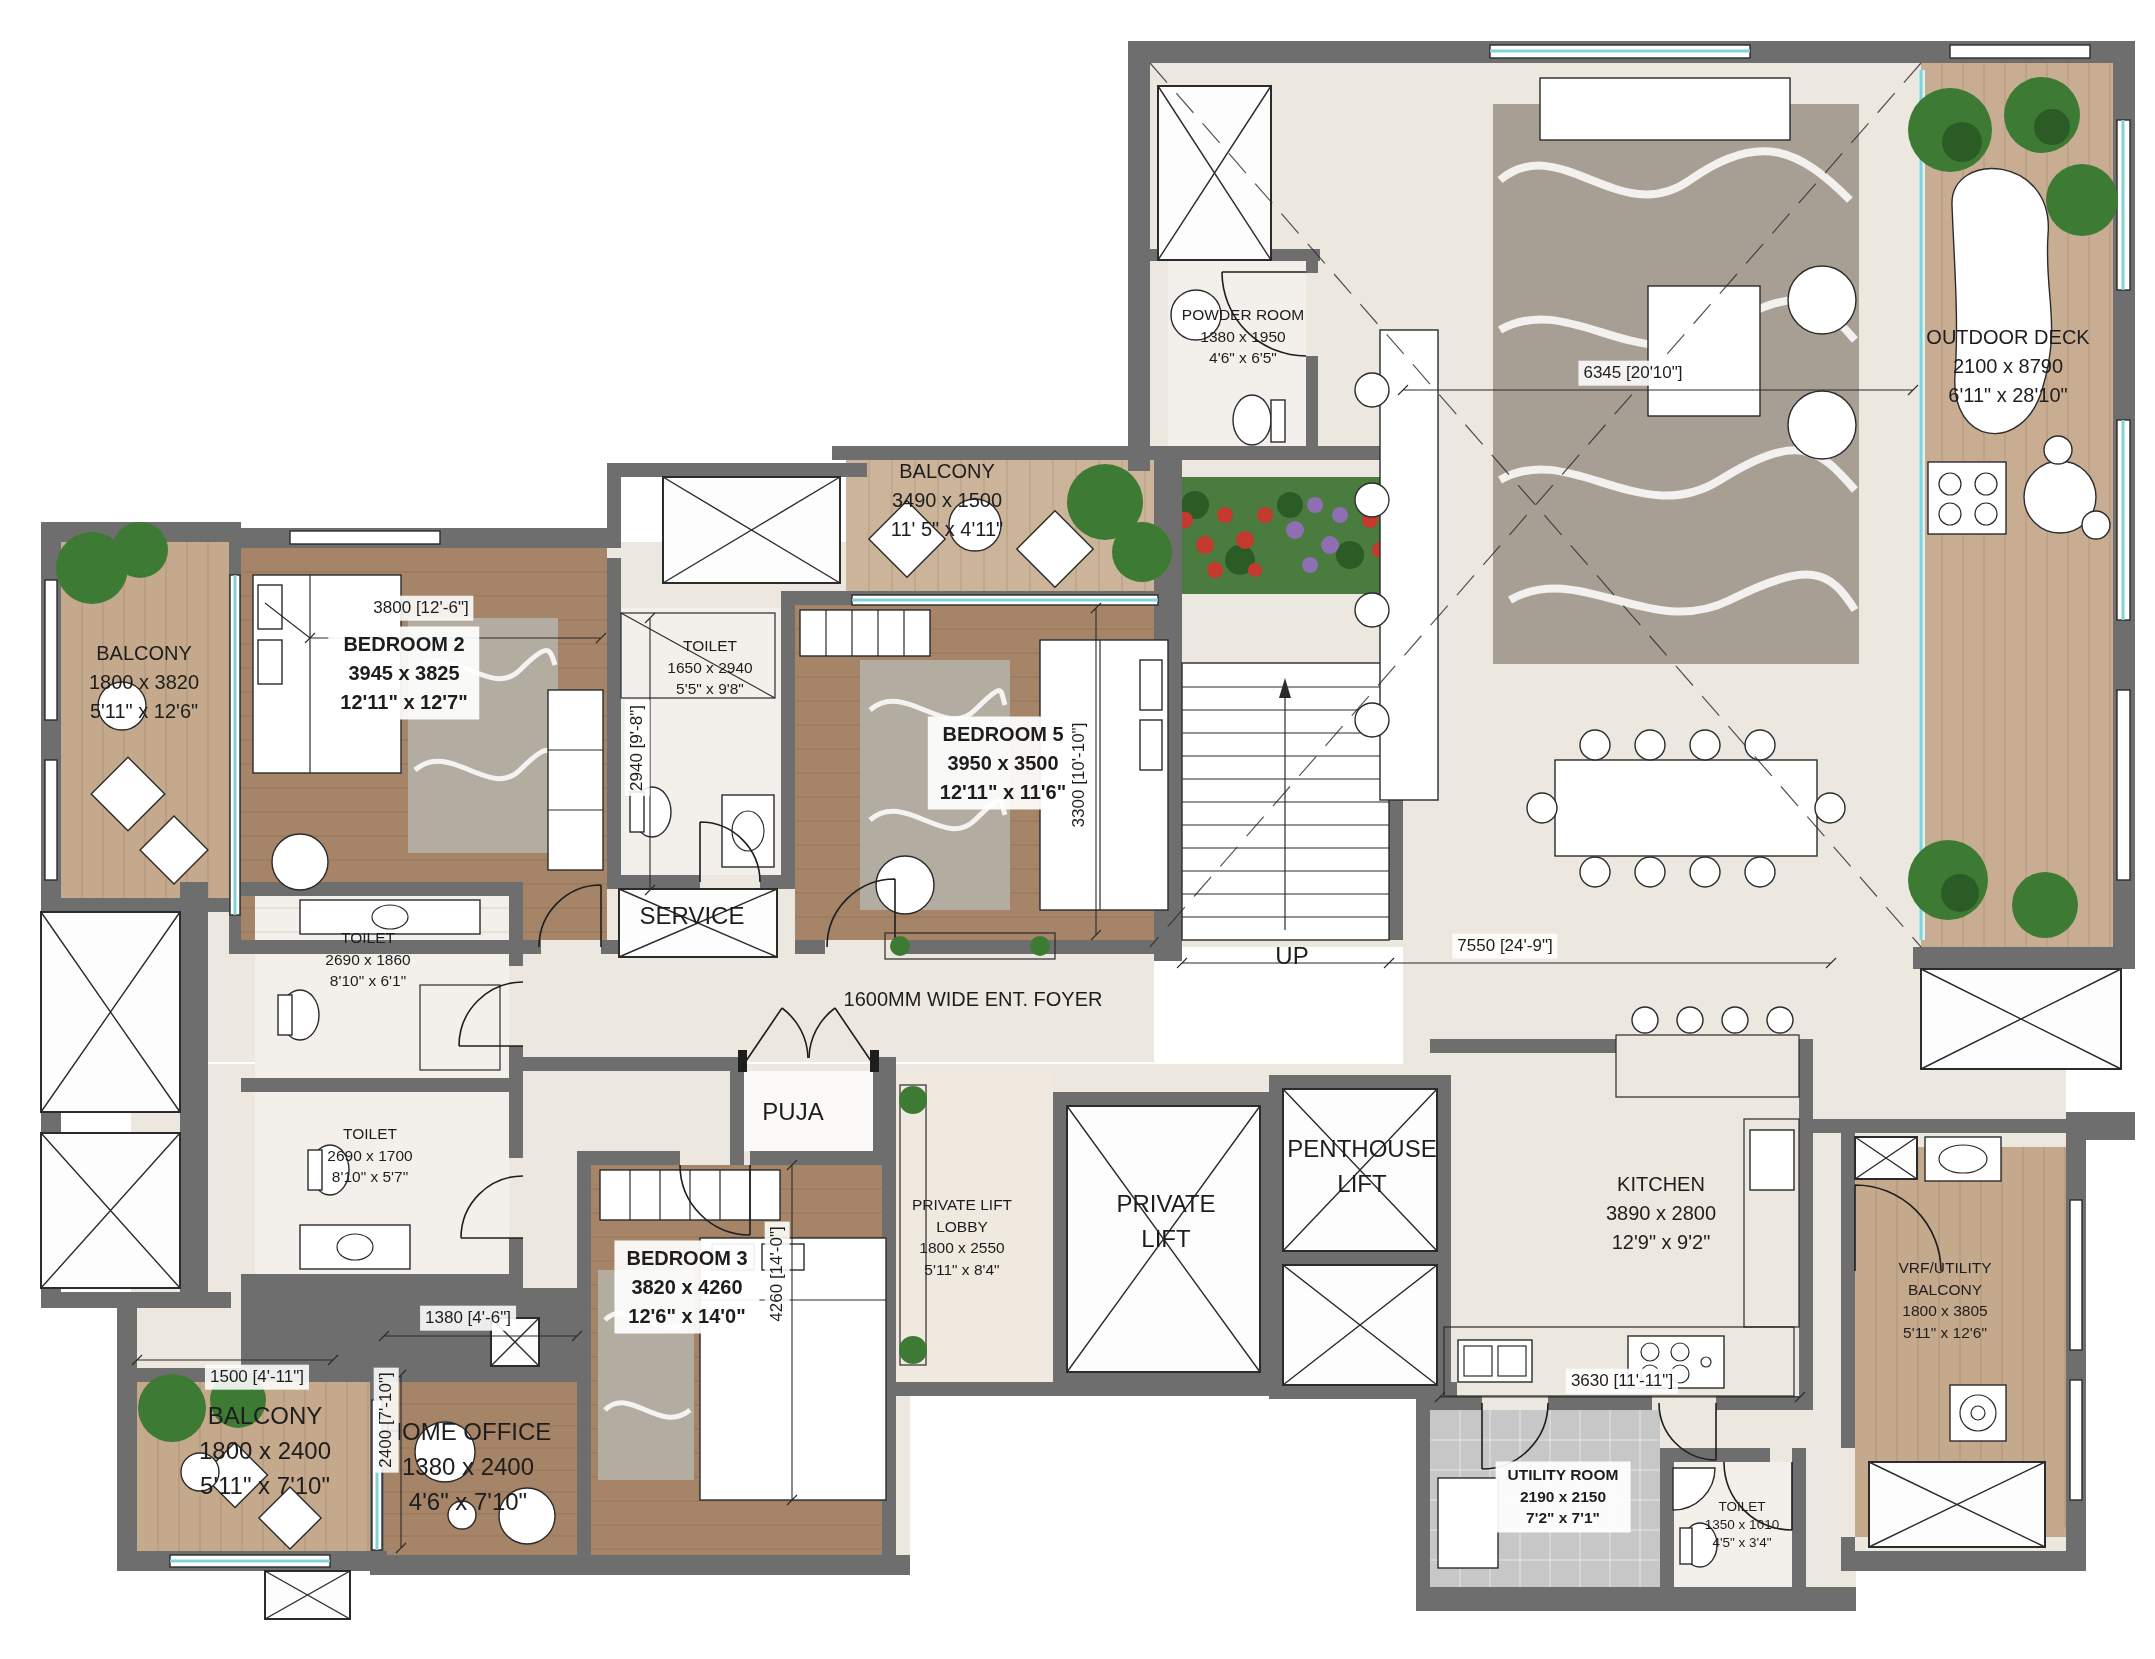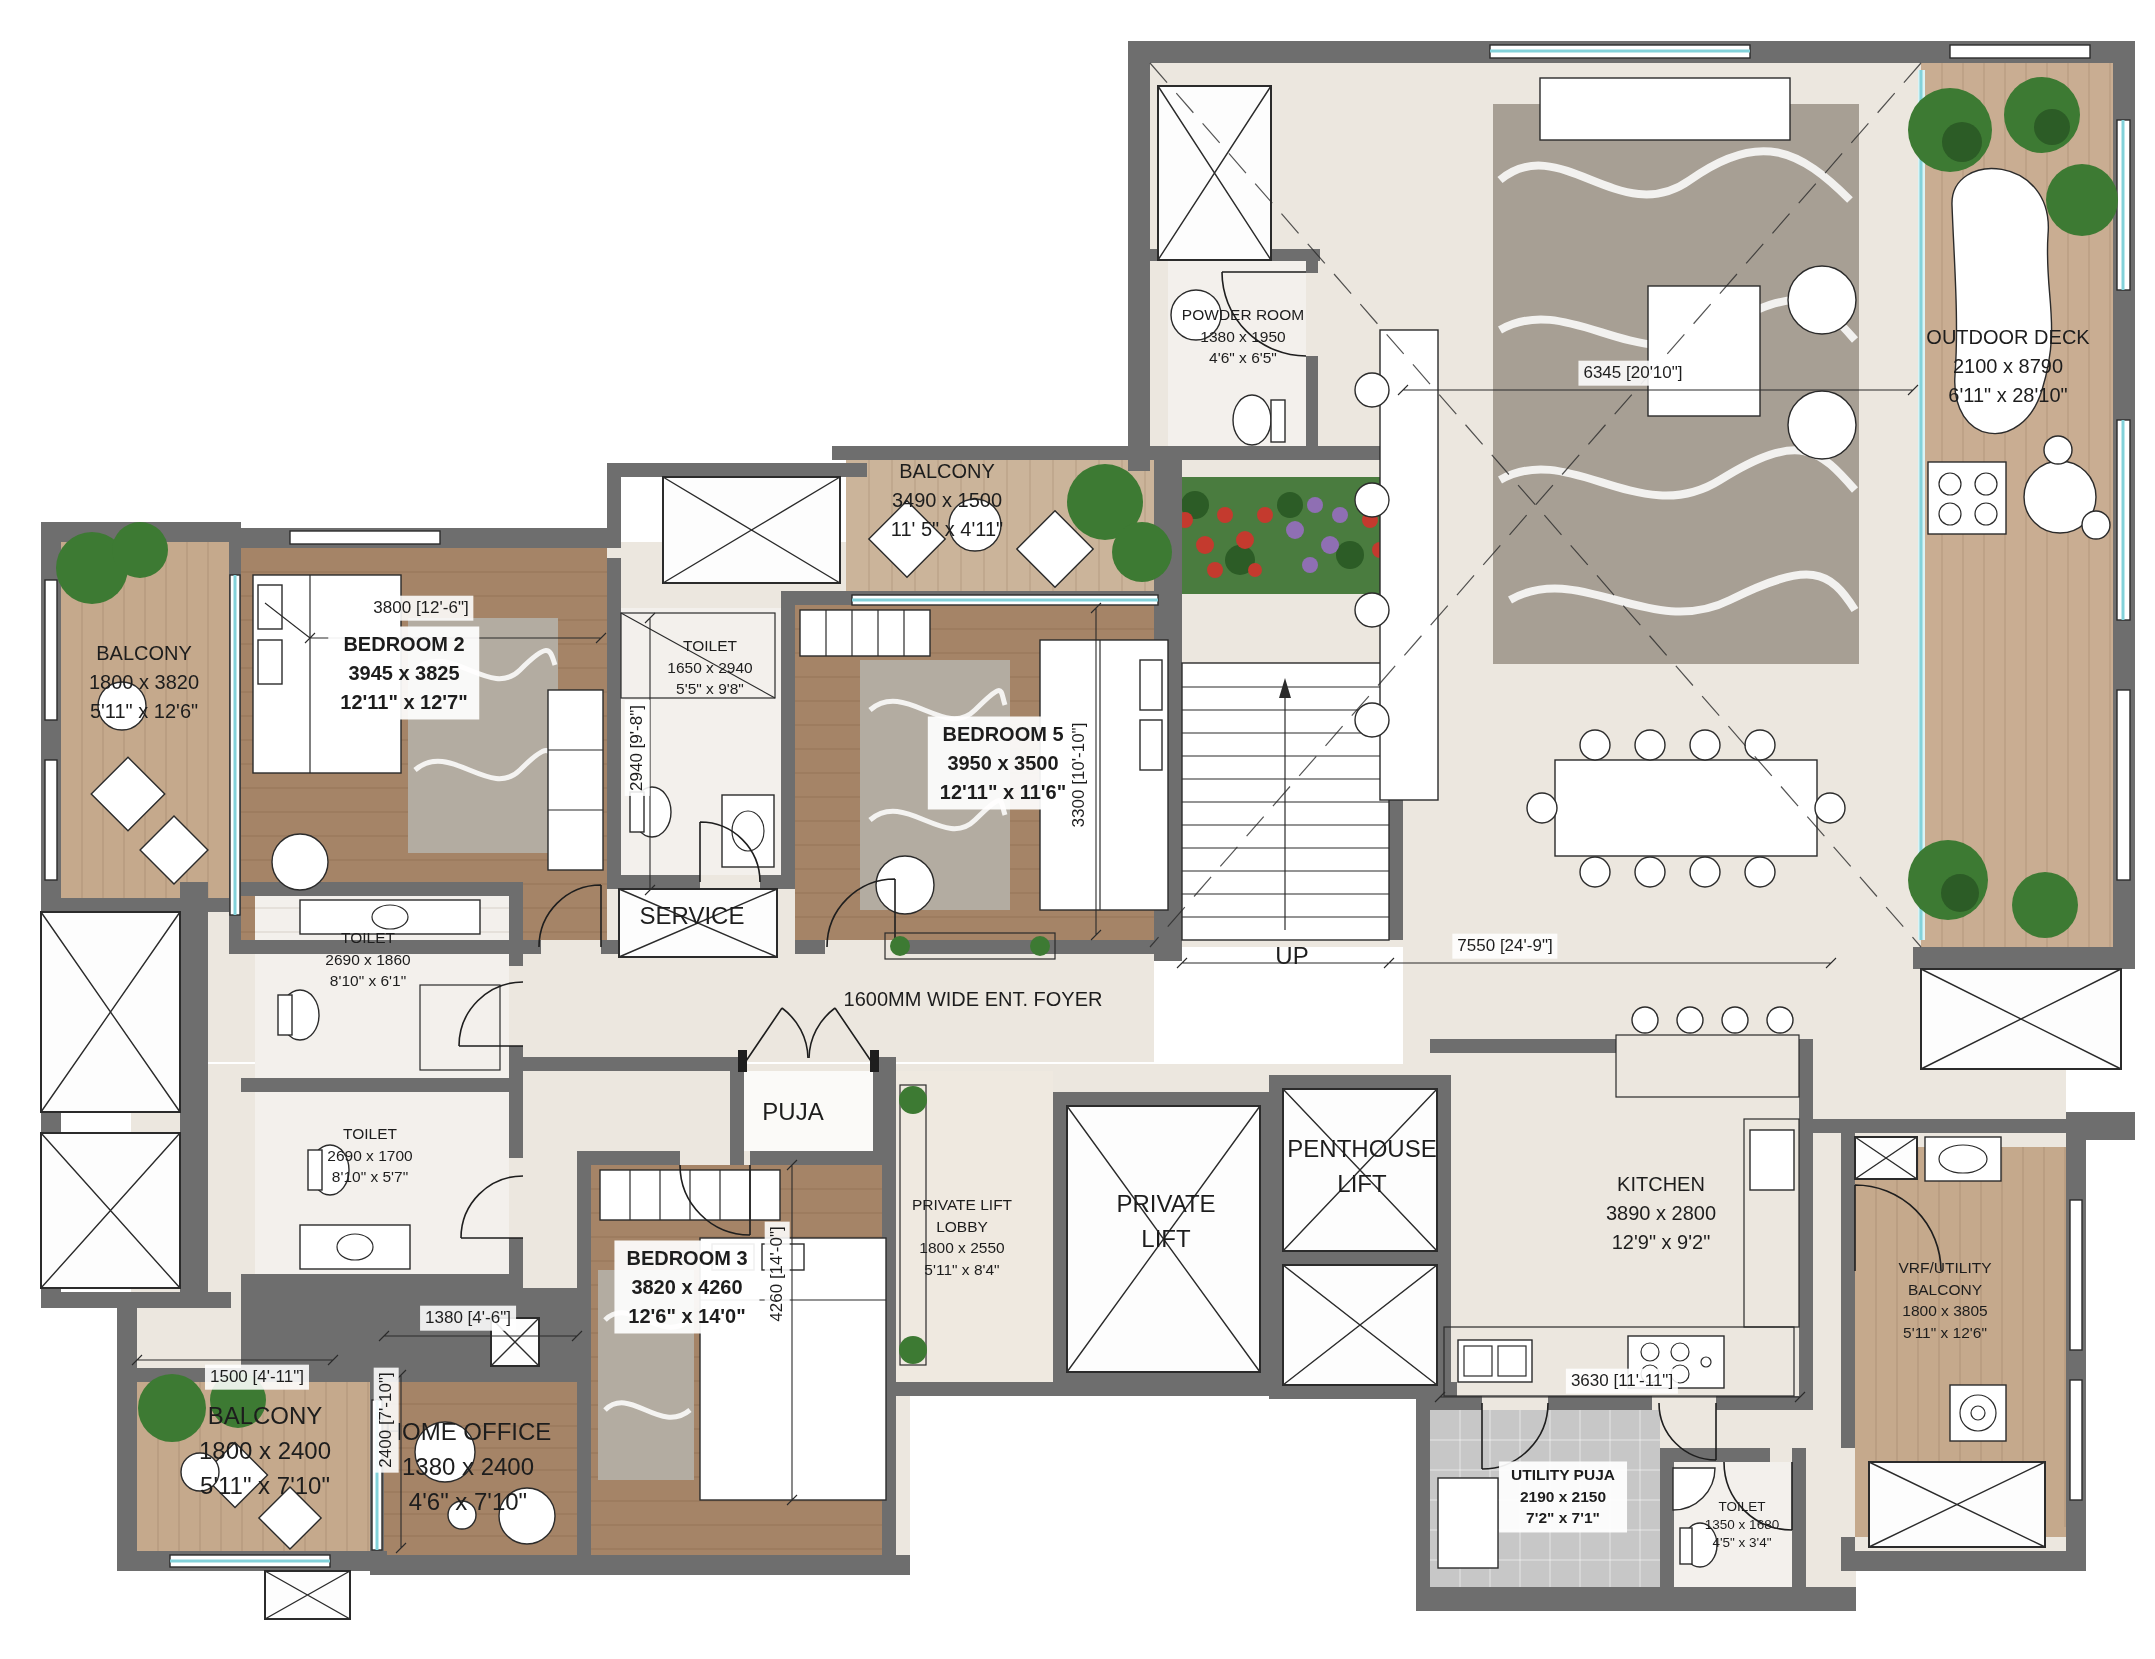--- a/index.html
+++ b/index.html
@@ -755,28 +755,28 @@
       <span>1380 [4'-6"]</span>
     </div>
 <div class="lbl dim" style="left:257px;top:1377px">
       <span>1500 [4'-11"]</span>
     </div>
 <div class="lbl dim v" style="left:386px;top:1420px">
       <span>2400 [7'-10"]</span>
     </div>
 <div class="lbl sm" style="left:1563px;top:1497px">
   <div class="boxed">
-        <span>UTILITY PUJA</span>
+        <span>UTILITY ROOM</span>
         <span>2190 x 2150</span>
         <span>7'2" x 7'1"</span>
       </div>
 </div>
 <div class="lbl xs" style="left:1742px;top:1525px">
   <span>TOILET</span>
-      <span>1350 x 1680</span>
+      <span>1350 x 1010</span>
       <span>4'5" x 3'4"</span>
 </div>
 <div class="lbl sm" style="left:1945px;top:1300px">
   <span>VRF/UTILITY</span>
       <span>BALCONY</span>
   <span>1800 x 3805</span>
       <span>5'11" x 12'6"</span>
 </div>
 <div class="lbl dim" style="left:1622px;top:1381px">
       <span>3630 [11'-11"]</span>

